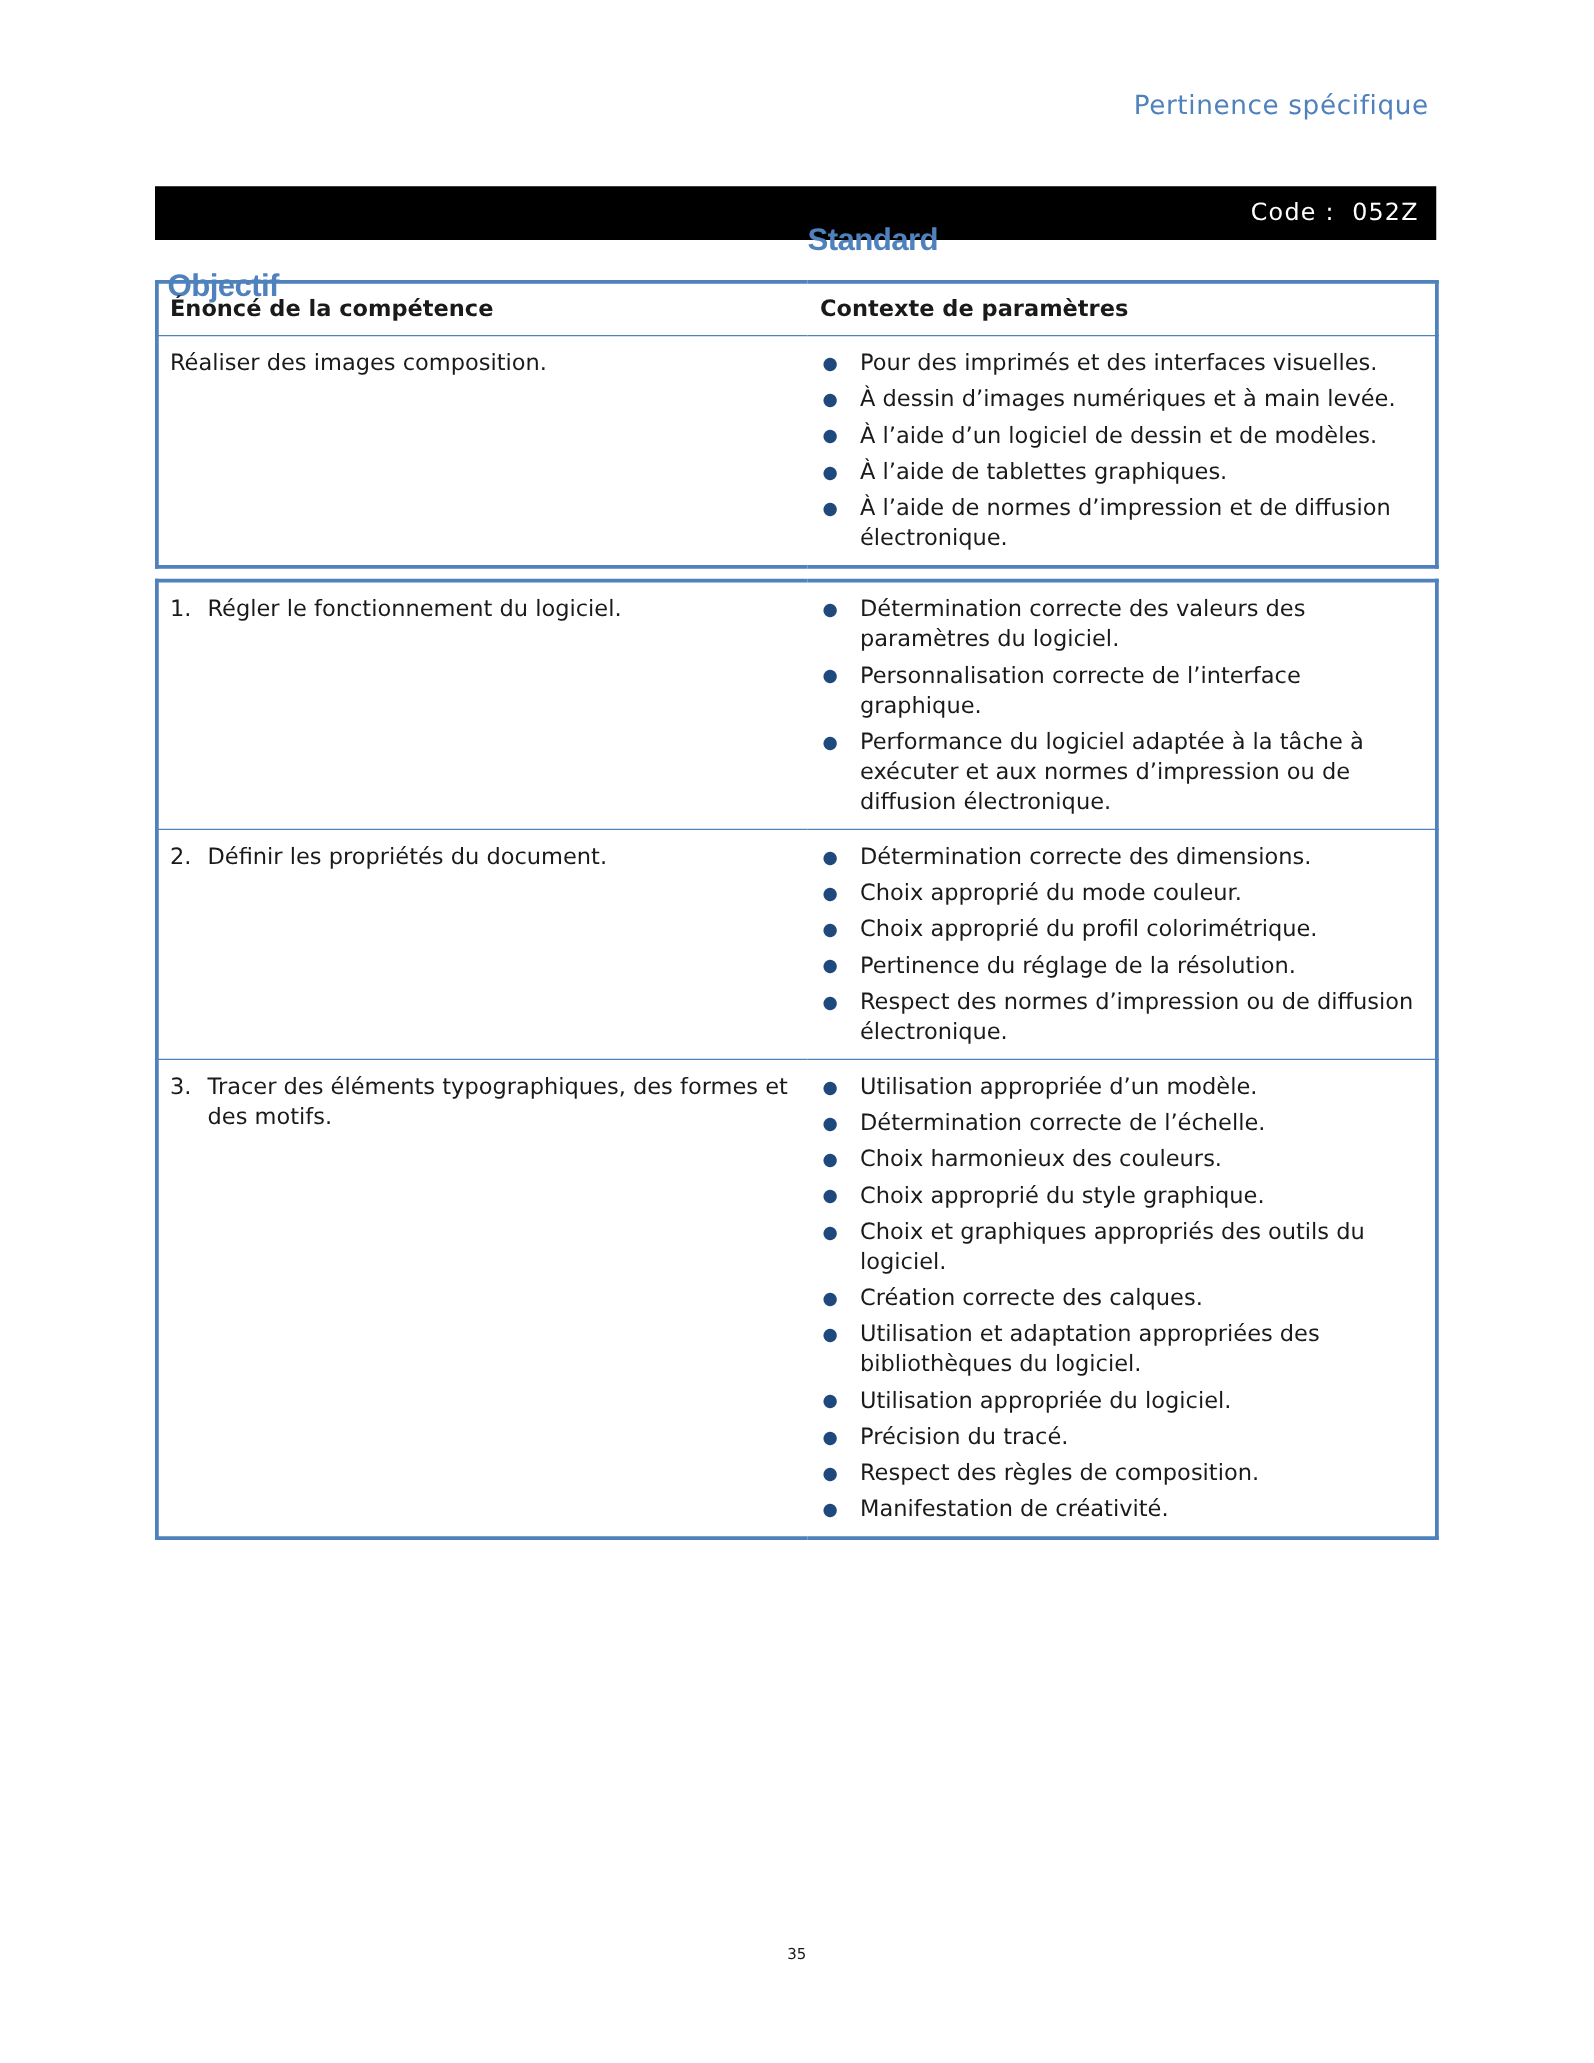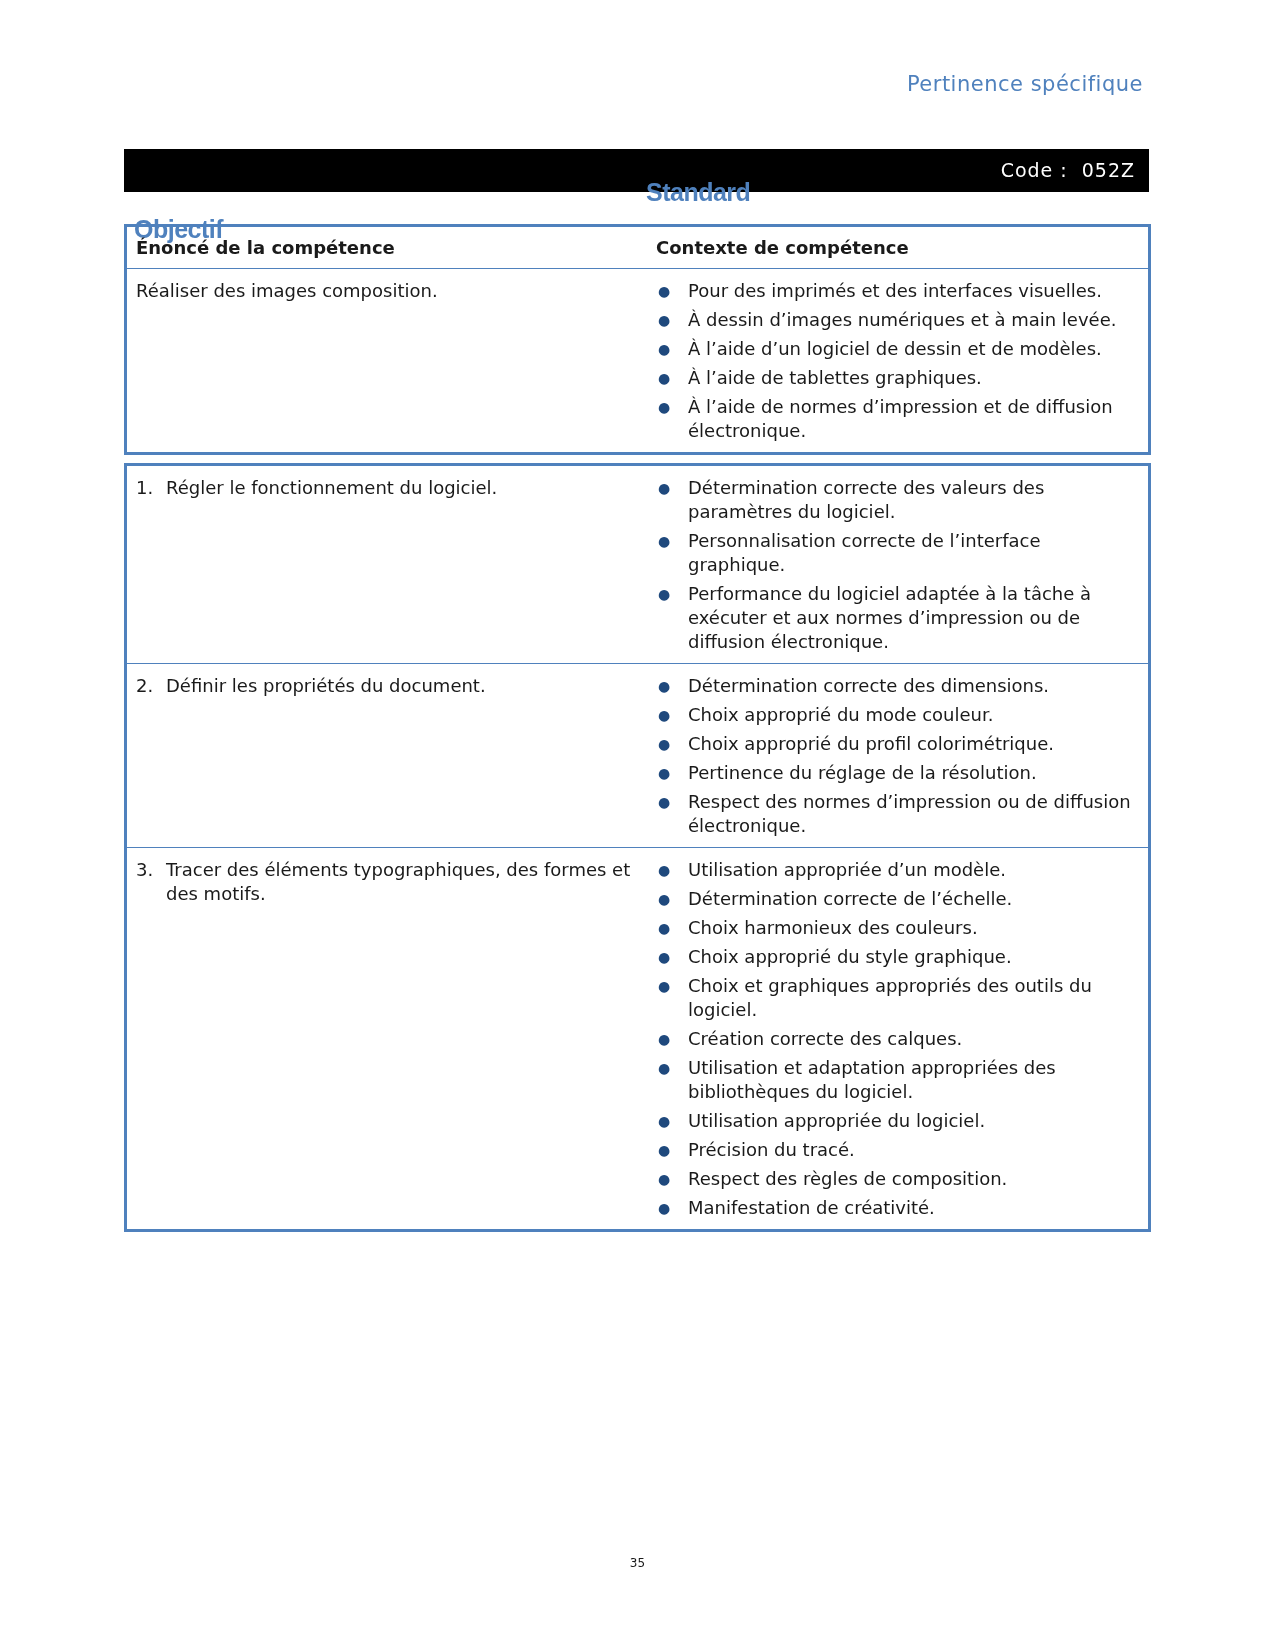--- a/index.html
+++ b/index.html
@@ -37,21 +37,21 @@
   </div>
 </div>
 
 <div class="section-heading left">Objectif</div>
 <div class="section-heading right">Standard</div>
 
 <table class="comp" style="top:224px;">
   <tbody>
       <tr>
     <td class="col-left th">Énoncé de la compétence</td>
-    <td class="col-right th">Contexte de compétence</td>
+    <td class="col-right th">Contexte de paramètres</td>
   </tr>
   <tr>
     <td class="col-left">
       <div class="left-text">Réaliser des images composition.</div>
     </td>
     <td class="col-right">
       <ul class="crit">
         <li>
               <span class="bullet">●</span>
               <span class="txt">Pour des imprimés et des interfaces visuelles.</span>

